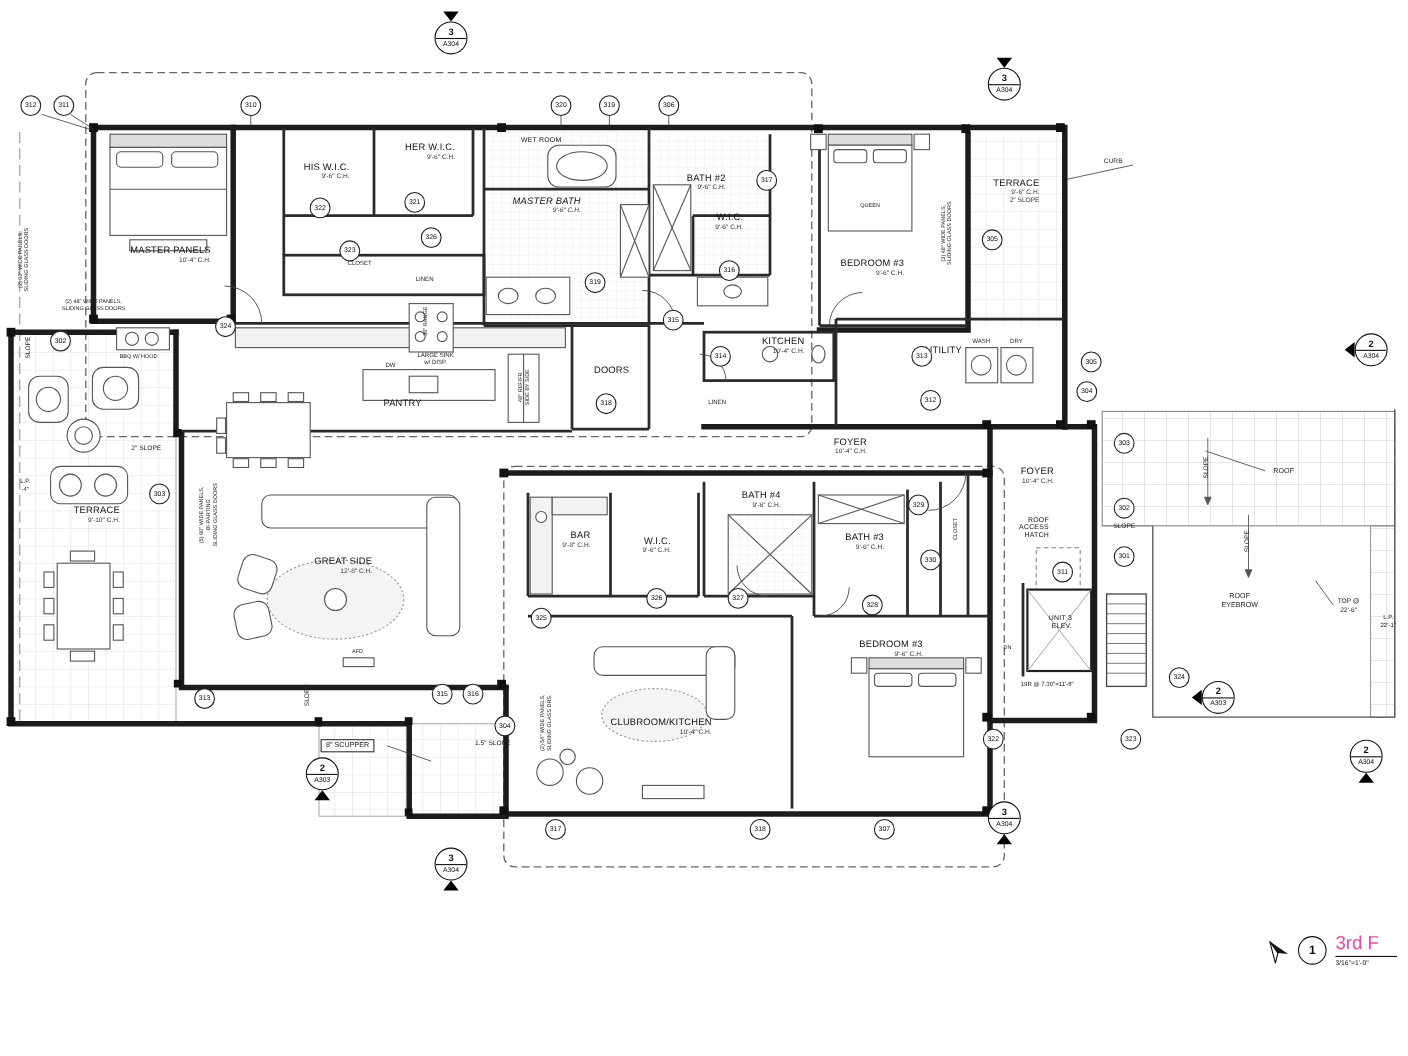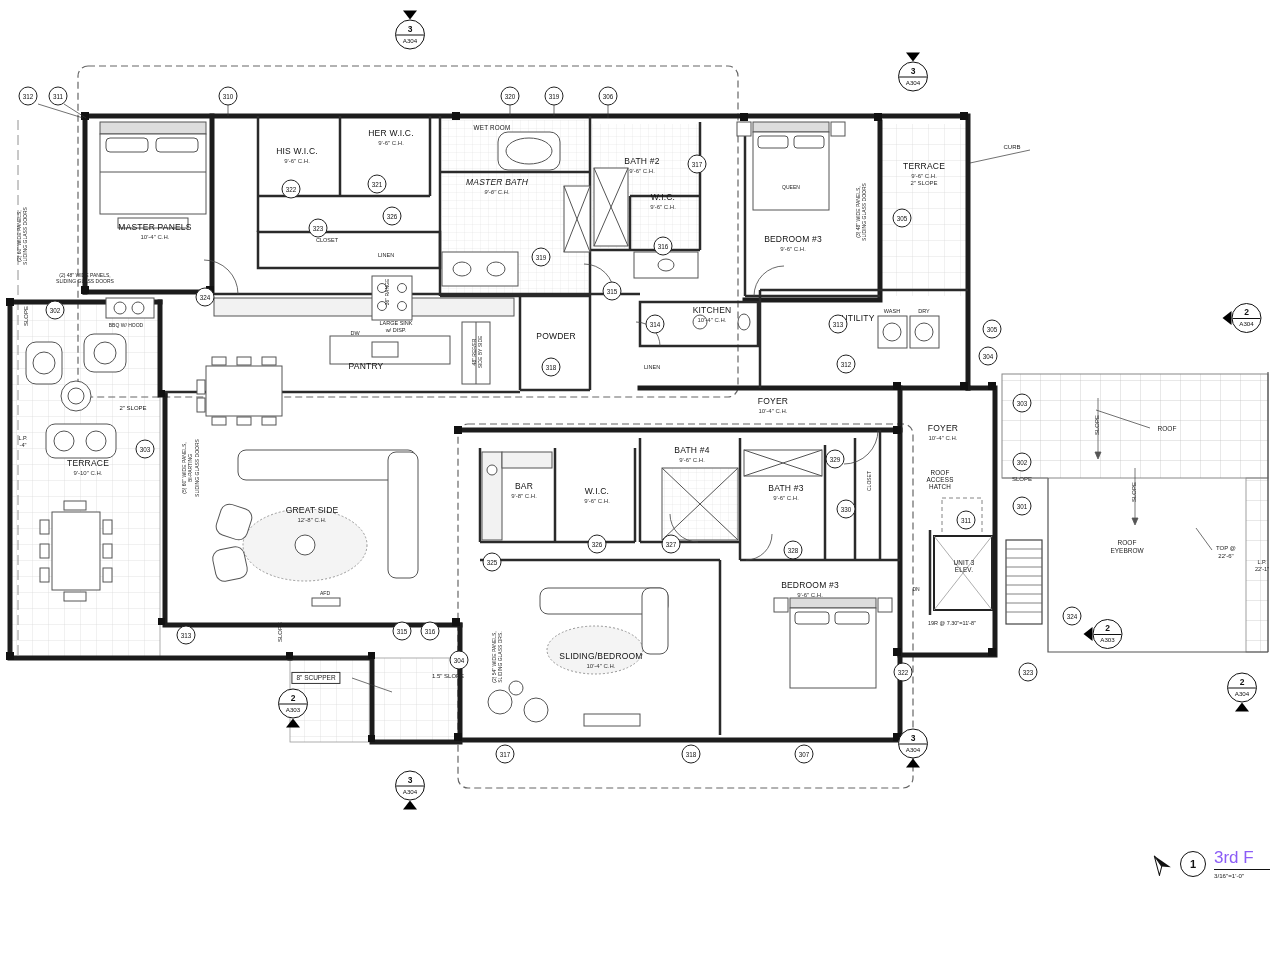--- a/index.html
+++ b/index.html
@@ -1,39 +1,39 @@
 <!DOCTYPE html>
 <html><head>
 <meta charset="utf-8">
 <style>
   *{box-sizing:border-box}
   html,body{margin:0;padding:0;background:#fff}
   body{font-family:"Liberation Sans",sans-serif;color:#111}
   #canvas{position:relative;width:1280px;height:960px;background:#fff;overflow:hidden}
   #plan-svg{position:absolute;left:0;top:0}
   #annotations{position:absolute;left:0;top:0;width:1280px;height:960px;pointer-events:none}
-  .room-label{position:absolute;transform:translate(-50%,-50%);text-align:center;line-height:1.15;white-space:pre-line}
+  .room-label{position:absolute;transform:translate(-50%,-50%);text-align:right;line-height:1.15;white-space:pre-line}
   .room-name{font-size:8.5px;letter-spacing:.2px;color:#111;white-space:pre-line}
   .room-sub{font-size:6px;color:#333;margin-top:1px;white-space:pre-line}
   .room-label.small .room-name{font-size:6.3px}
   .note{position:absolute;transform:translate(-50%,-50%);font-size:6px;color:#222;text-align:center;line-height:1.25;white-space:pre-line}
   .note.boxed{border:1px solid #333;background:#fff;padding:1px 4px;font-size:6.5px}
   .ref-marker{position:absolute;transform:translate(-50%,-50%);width:19px;height:19px;border:1px solid #222;border-radius:50%;background:#fff;font-size:6.3px;display:flex;align-items:center;justify-content:center;color:#111}
   .section-marker{position:absolute;transform:translate(-50%,-50%);display:flex;flex-direction:column;align-items:center}
   .section-marker.row{flex-direction:row}
   .sm-circle{width:30px;height:30px;border:1.3px solid #111;border-radius:50%;background:#fff;display:flex;flex-direction:column;justify-content:center;text-align:center;overflow:hidden}
   .sm-num{font-size:8.5px;font-weight:bold;border-bottom:1px solid #111;line-height:1.3}
   .sm-sheet{font-size:6.2px;line-height:1.5}
   .sm-tri{width:0;height:0}
   .tri-down{border-left:7px solid transparent;border-right:7px solid transparent;border-top:9px solid #000}
   .tri-up{border-left:7px solid transparent;border-right:7px solid transparent;border-bottom:9px solid #000}
   .tri-left{border-top:7px solid transparent;border-bottom:7px solid transparent;border-right:9px solid #000}
   #title-block{position:absolute;left:1148px;top:848px;display:flex;align-items:center;gap:8px}
   .detail-circle{width:26px;height:26px;border:1.5px solid #111;border-radius:50%;display:flex;align-items:center;justify-content:center;font-size:11px;font-weight:bold;background:#fff}
-  .tb-title{font-size:17px;color:#8b5cf6;border-bottom:1.4px solid #111;padding:0 2px 1px 0;width:56px;white-space:nowrap;overflow:hidden}
+  .tb-title{font-size:17px;color:#ec4899;border-bottom:1.4px solid #111;padding:0 2px 1px 0;width:56px;white-space:nowrap;overflow:hidden}
   .tb-scale{font-size:6.2px;margin-top:2px;color:#222}
 </style>
 </head>
 <body>
 
 <div id="canvas">
 
   <svg id="plan-svg" width="1280" height="960" viewBox="0 0 1280 960">
     <defs>
       <pattern id="t8" width="8" height="8" patternUnits="userSpaceOnUse">
@@ -292,31 +292,31 @@
       <div class="room-label" style="left: 391px; top: 138px;"><div class="room-name">HER W.I.C.</div><div class="room-sub">9'-6" C.H.</div></div>
       <div class="room-label small" style="left: 492px; top: 128px;"><div class="room-name">WET ROOM</div></div>
       <div class="room-label" style="left: 497px; top: 187px; font-style: italic;"><div class="room-name">MASTER BATH</div><div class="room-sub">9'-6" C.H.</div></div>
       <div class="room-label" style="left: 642px; top: 166px;"><div class="room-name">BATH #2</div><div class="room-sub">9'-6" C.H.</div></div>
       <div class="room-label" style="left: 663px; top: 202px;"><div class="room-name">W.I.C.</div><div class="room-sub">9'-6" C.H.</div></div>
       <div class="room-label" style="left: 793px; top: 244px;"><div class="room-name">BEDROOM #3</div><div class="room-sub">9'-6" C.H.</div></div>
       <div class="room-label" style="left: 924px; top: 174px;"><div class="room-name">TERRACE</div><div class="room-sub">9'-6" C.H.
 2" SLOPE</div></div>
       <div class="room-label" style="left: 712px; top: 315px;"><div class="room-name">KITCHEN</div><div class="room-sub">10'-4" C.H.</div></div>
       <div class="room-label" style="left: 858px; top: 319px;"><div class="room-name">UTILITY</div></div>
-      <div class="room-label" style="left: 556px; top: 337px;"><div class="room-name">POWDER</div></div>
+      <div class="room-label" style="left: 556px; top: 337px;"><div class="room-name">DOORS</div></div>
       <div class="room-label" style="left: 366px; top: 367px;"><div class="room-name">PANTRY</div></div>
       <div class="room-label" style="left: 88px; top: 468px;"><div class="room-name">TERRACE</div><div class="room-sub">9'-10" C.H.</div></div>
       <div class="room-label" style="left: 312px; top: 515px;"><div class="room-name">GREAT SIDE</div><div class="room-sub">12'-8" C.H.</div></div>
       <div class="room-label" style="left: 773px; top: 406px;"><div class="room-name">FOYER</div><div class="room-sub">10'-4" C.H.</div></div>
       <div class="room-label" style="left: 524px; top: 491px;"><div class="room-name">BAR</div><div class="room-sub">9'-8" C.H.</div></div>
       <div class="room-label" style="left: 597px; top: 496px;"><div class="room-name">W.I.C.</div><div class="room-sub">9'-6" C.H.</div></div>
       <div class="room-label" style="left: 692px; top: 455px;"><div class="room-name">BATH #4</div><div class="room-sub">9'-6" C.H.</div></div>
       <div class="room-label" style="left: 786px; top: 493px;"><div class="room-name">BATH #3</div><div class="room-sub">9'-6" C.H.</div></div>
       <div class="room-label" style="left: 810px; top: 590px;"><div class="room-name">BEDROOM #3</div><div class="room-sub">9'-6" C.H.</div></div>
-      <div class="room-label" style="left: 601px; top: 661px;"><div class="room-name">SLIDING/BEDROOM</div><div class="room-sub">10'-4" C.H.</div></div>
+      <div class="room-label" style="left: 601px; top: 661px;"><div class="room-name">CLUBROOM/KITCHEN</div><div class="room-sub">10'-4" C.H.</div></div>
       <div class="room-label" style="left: 943px; top: 433px;"><div class="room-name">FOYER</div><div class="room-sub">10'-4" C.H.</div></div>
       <div class="room-label small" style="left: 940px; top: 480px;"><div class="room-name">ROOF
 ACCESS
 HATCH</div></div>
       <div class="room-label small" style="left: 964px; top: 566px;"><div class="room-name">UNIT 3
 ELEV.</div></div>
       <div class="note" style="left: 1012px; top: 148px; transform: translate(-50%, -50%);">CURB</div>
       <div class="note" style="left: 892px; top: 311px; font-size: 5.5px; transform: translate(-50%, -50%);">WASH</div>
       <div class="note" style="left: 924px; top: 311px; font-size: 5.5px; transform: translate(-50%, -50%);">DRY</div>
       <div class="note" style="left: 327px; top: 240px; font-size: 5.5px; transform: translate(-50%, -50%);">CLOSET</div>

